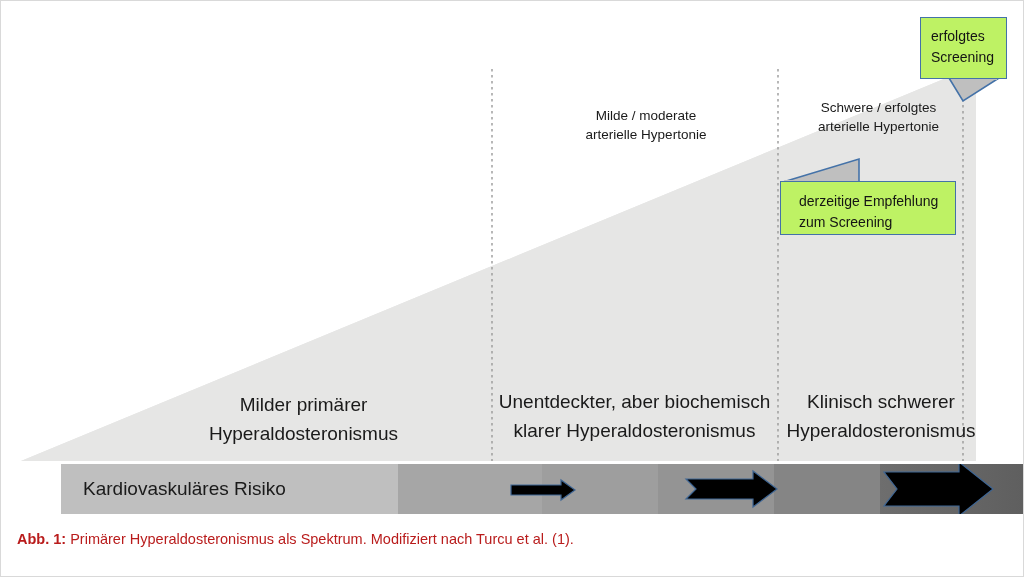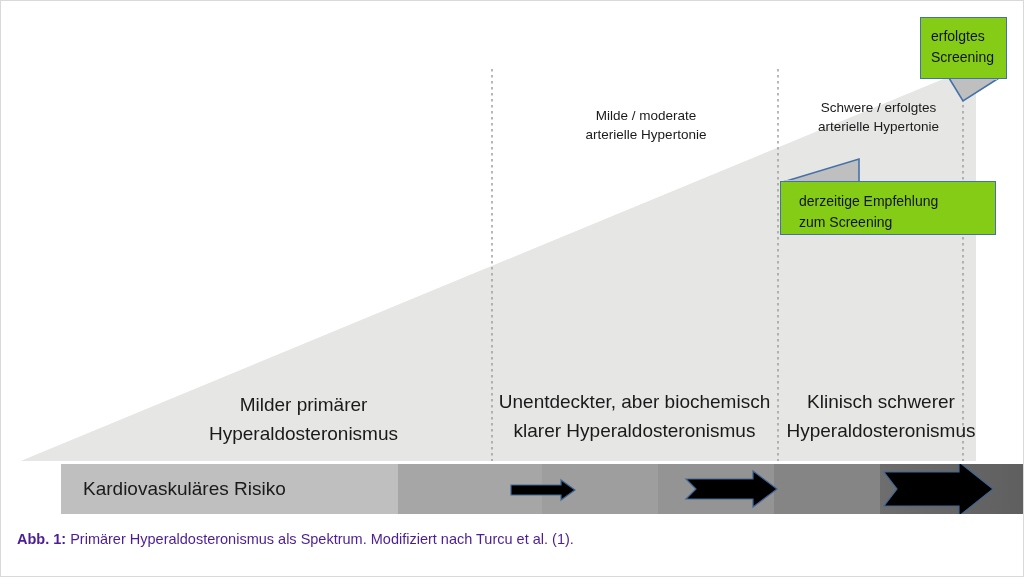--- a/index.html
+++ b/index.html
@@ -50,33 +50,33 @@
     white-space:pre-line;
   }
   #spectrum-label-0{left:155px;top:389px;width:295px;}
   #spectrum-label-1{left:484px;top:386px;width:299px;}
   #spectrum-label-2{left:782px;top:386px;width:196px;}
 
   
   .callout{
     position:absolute;
     box-sizing:border-box;
-    background:#84cc16;
+    background:#bef264;
     border:1.6px solid #4472a8;
     color:#141414;
     font-size:14px;
     line-height:21px;
     white-space:pre-line;
   }
   #callout-screening-done{
     left:919px;top:16px;width:87px;height:62px;
     padding:8px 0 0 10px;
   }
   #callout-current-recommendation{
-    left:779px;top:180px;width:216px;height:54px;
+    left:779px;top:180px;width:176px;height:54px;
     padding:9px 0 0 18px;
   }
 
   
   #risk-bar{
     position:absolute;
     left:15px;top:463px;
     width:963px;height:50px;
     background:linear-gradient(to right,
       #bfbfbf 0%, #bfbfbf 35%,
@@ -99,21 +99,21 @@
     width:963px;height:50px;
   }
 
   
   #caption{
     position:absolute;
     left:16px;top:528px;
     width:990px;
     font-size:14.5px;
     line-height:20px;
-    color:#4c1d95;
+    color:#b91c1c;
   }
   #caption-prefix{font-weight:bold;}
 </style>
 </head>
 <body>
 
 <div id="figure">
 
   <div id="canvas">
 

